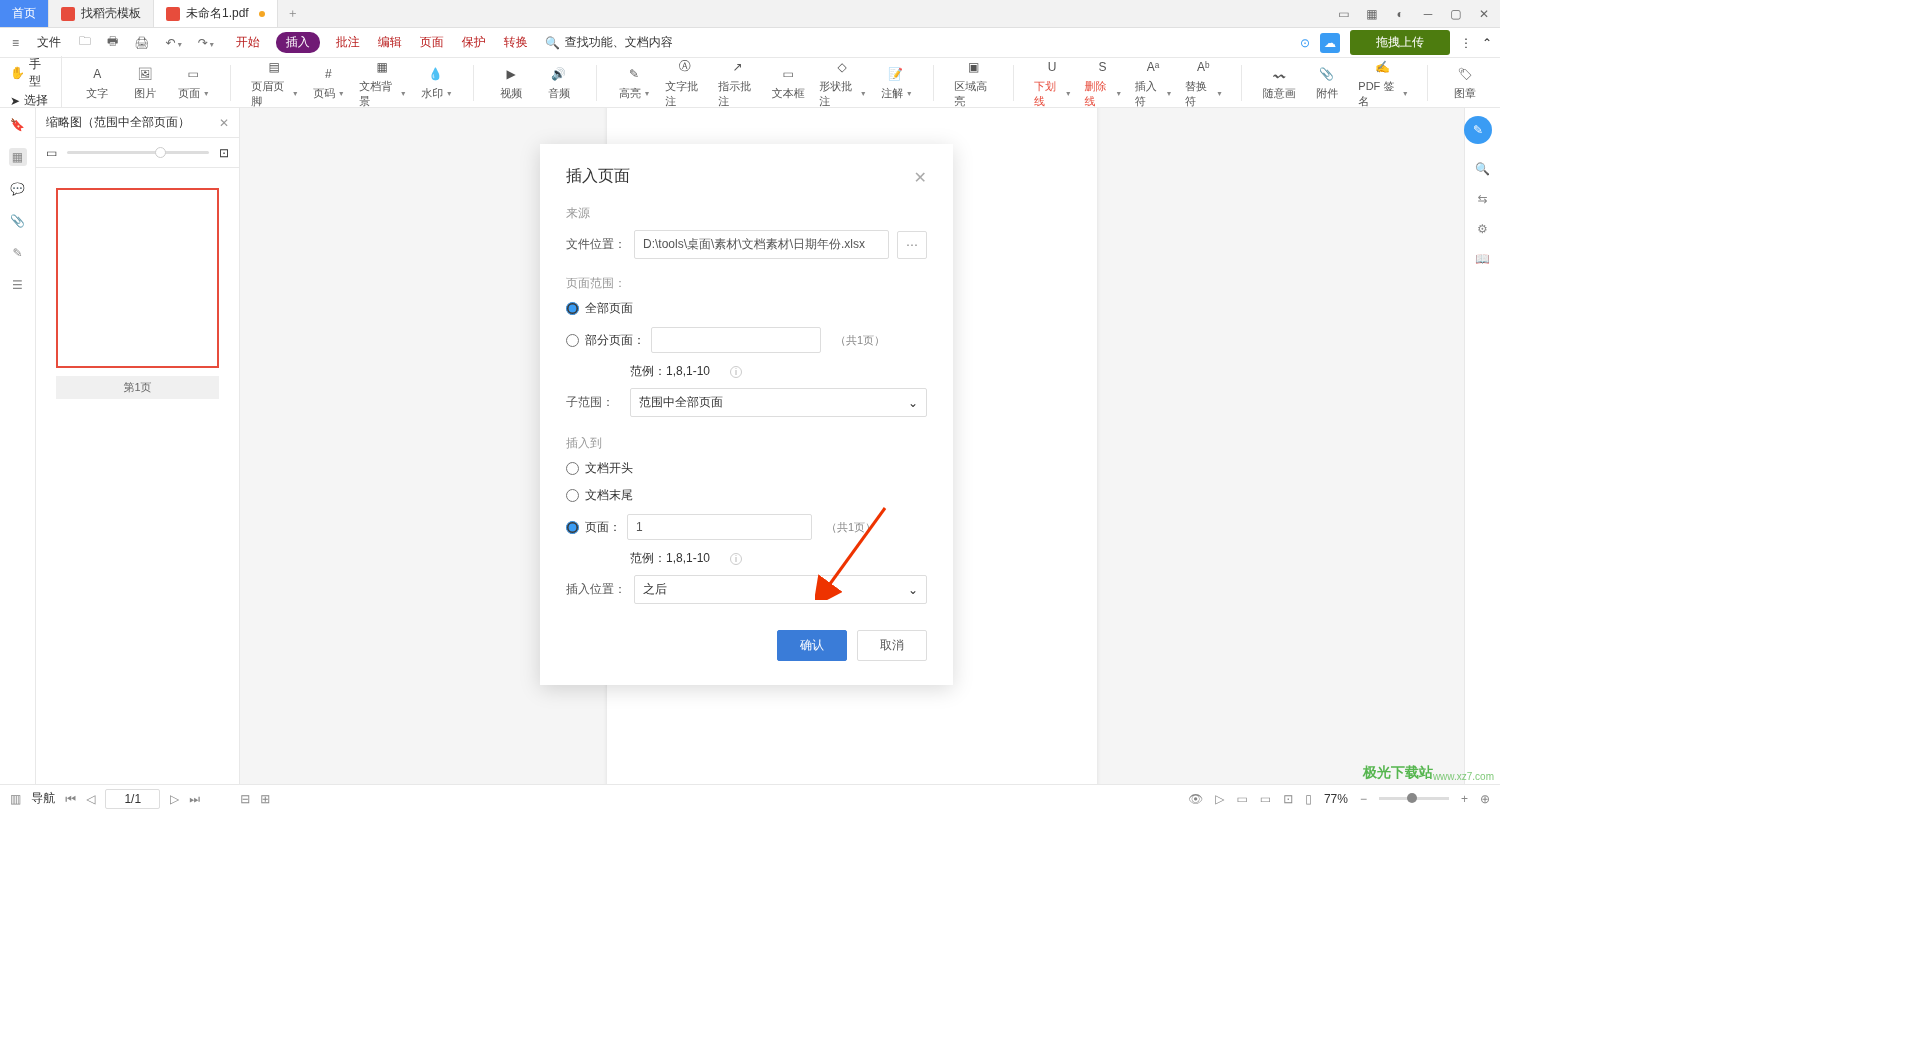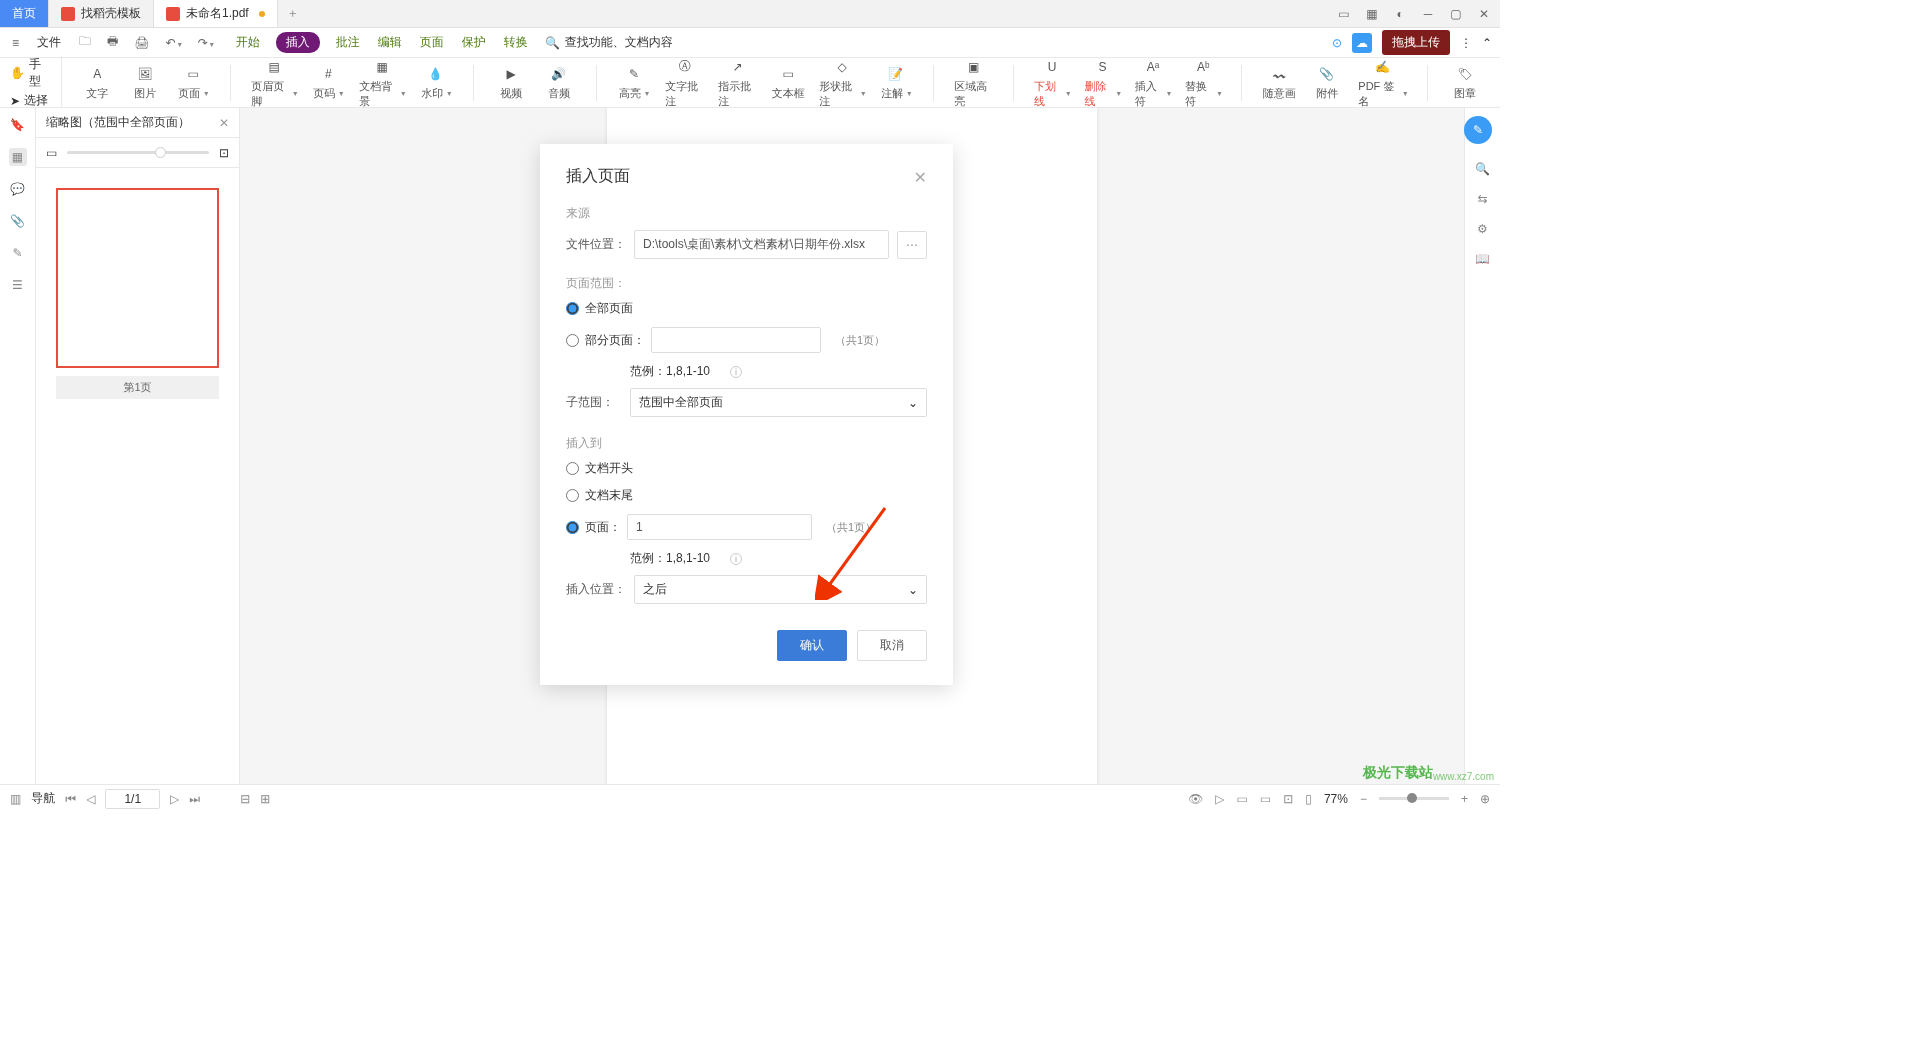--- a/index.html
+++ b/index.html
@@ -14,25 +14,25 @@
 .tab-icon.w{background:#e74c3c}
 .tab-icon.p{background:#e74c3c}
 .tab-add{width:30px;display:flex;align-items:center;justify-content:center;color:#888}
 .win-btns{margin-left:auto;display:flex;align-items:center;gap:12px;padding-right:8px}
 .win-btns .ic{width:16px;height:16px;display:flex;align-items:center;justify-content:center;color:#666;cursor:pointer}
 .menubar{height:30px;background:#fff;display:flex;align-items:center;padding:0 8px;border-bottom:1px solid #e8e8e8;gap:4px}
 .menu-left{display:flex;align-items:center;gap:8px}
 .menu-left .ic{color:#666;cursor:pointer;padding:2px 4px}
 .filelabel{color:#333;padding:0 6px}
 .menu-tabs{display:flex;align-items:center;gap:14px;margin-left:12px}
-.menu-tabs span{cursor:pointer;color:#4d7c0f;padding:4px 2px}
+.menu-tabs span{cursor:pointer;color:#b91c1c;padding:4px 2px}
 .menu-tabs .pill{background:#701a75;color:#fff;padding:2px 10px;border-radius:10px}
 .search-box{margin-left:12px;color:#aaa;display:flex;align-items:center;gap:4px}
 .menubar-right{margin-left:auto;display:flex;align-items:center;gap:10px}
-.cloud-btn{background:#7f1d1d;color:#fff;padding:4px 10px;border-radius:3px;display:flex;align-items:center;gap:4px;cursor:pointer}
+.cloud-btn{background:#4d7c0f;color:#fff;padding:4px 26px;border-radius:3px;display:flex;align-items:center;gap:4px;cursor:pointer}
 .cloud-btn span{color:#fff}
 .cloud-ic{width:20px;height:20px;background:#3a9cf4;border-radius:3px;display:flex;align-items:center;justify-content:center;color:#fff}
 .ribbon{height:50px;background:#fff;display:flex;align-items:center;border-bottom:1px solid #e8e8e8;padding:0 10px}
 .rib-mode{display:flex;flex-direction:column;gap:2px;padding-right:10px;border-right:1px solid #e8e8e8;margin-right:10px}
 .rib-mode div{display:flex;align-items:center;gap:4px;color:#555;cursor:pointer}
 .rib-group{display:flex;align-items:center;gap:14px;padding:0 8px}
 .rib-sep{width:1px;height:36px;background:#e8e8e8;margin:0 6px}
 .rib-item{display:flex;flex-direction:column;align-items:center;gap:2px;cursor:pointer;min-width:34px}
 .rib-item .ic{width:20px;height:20px;display:flex;align-items:center;justify-content:center;color:#555}
 .rib-item .lbl{font-size:11px;color:#555;display:flex;align-items:center;gap:2px}

